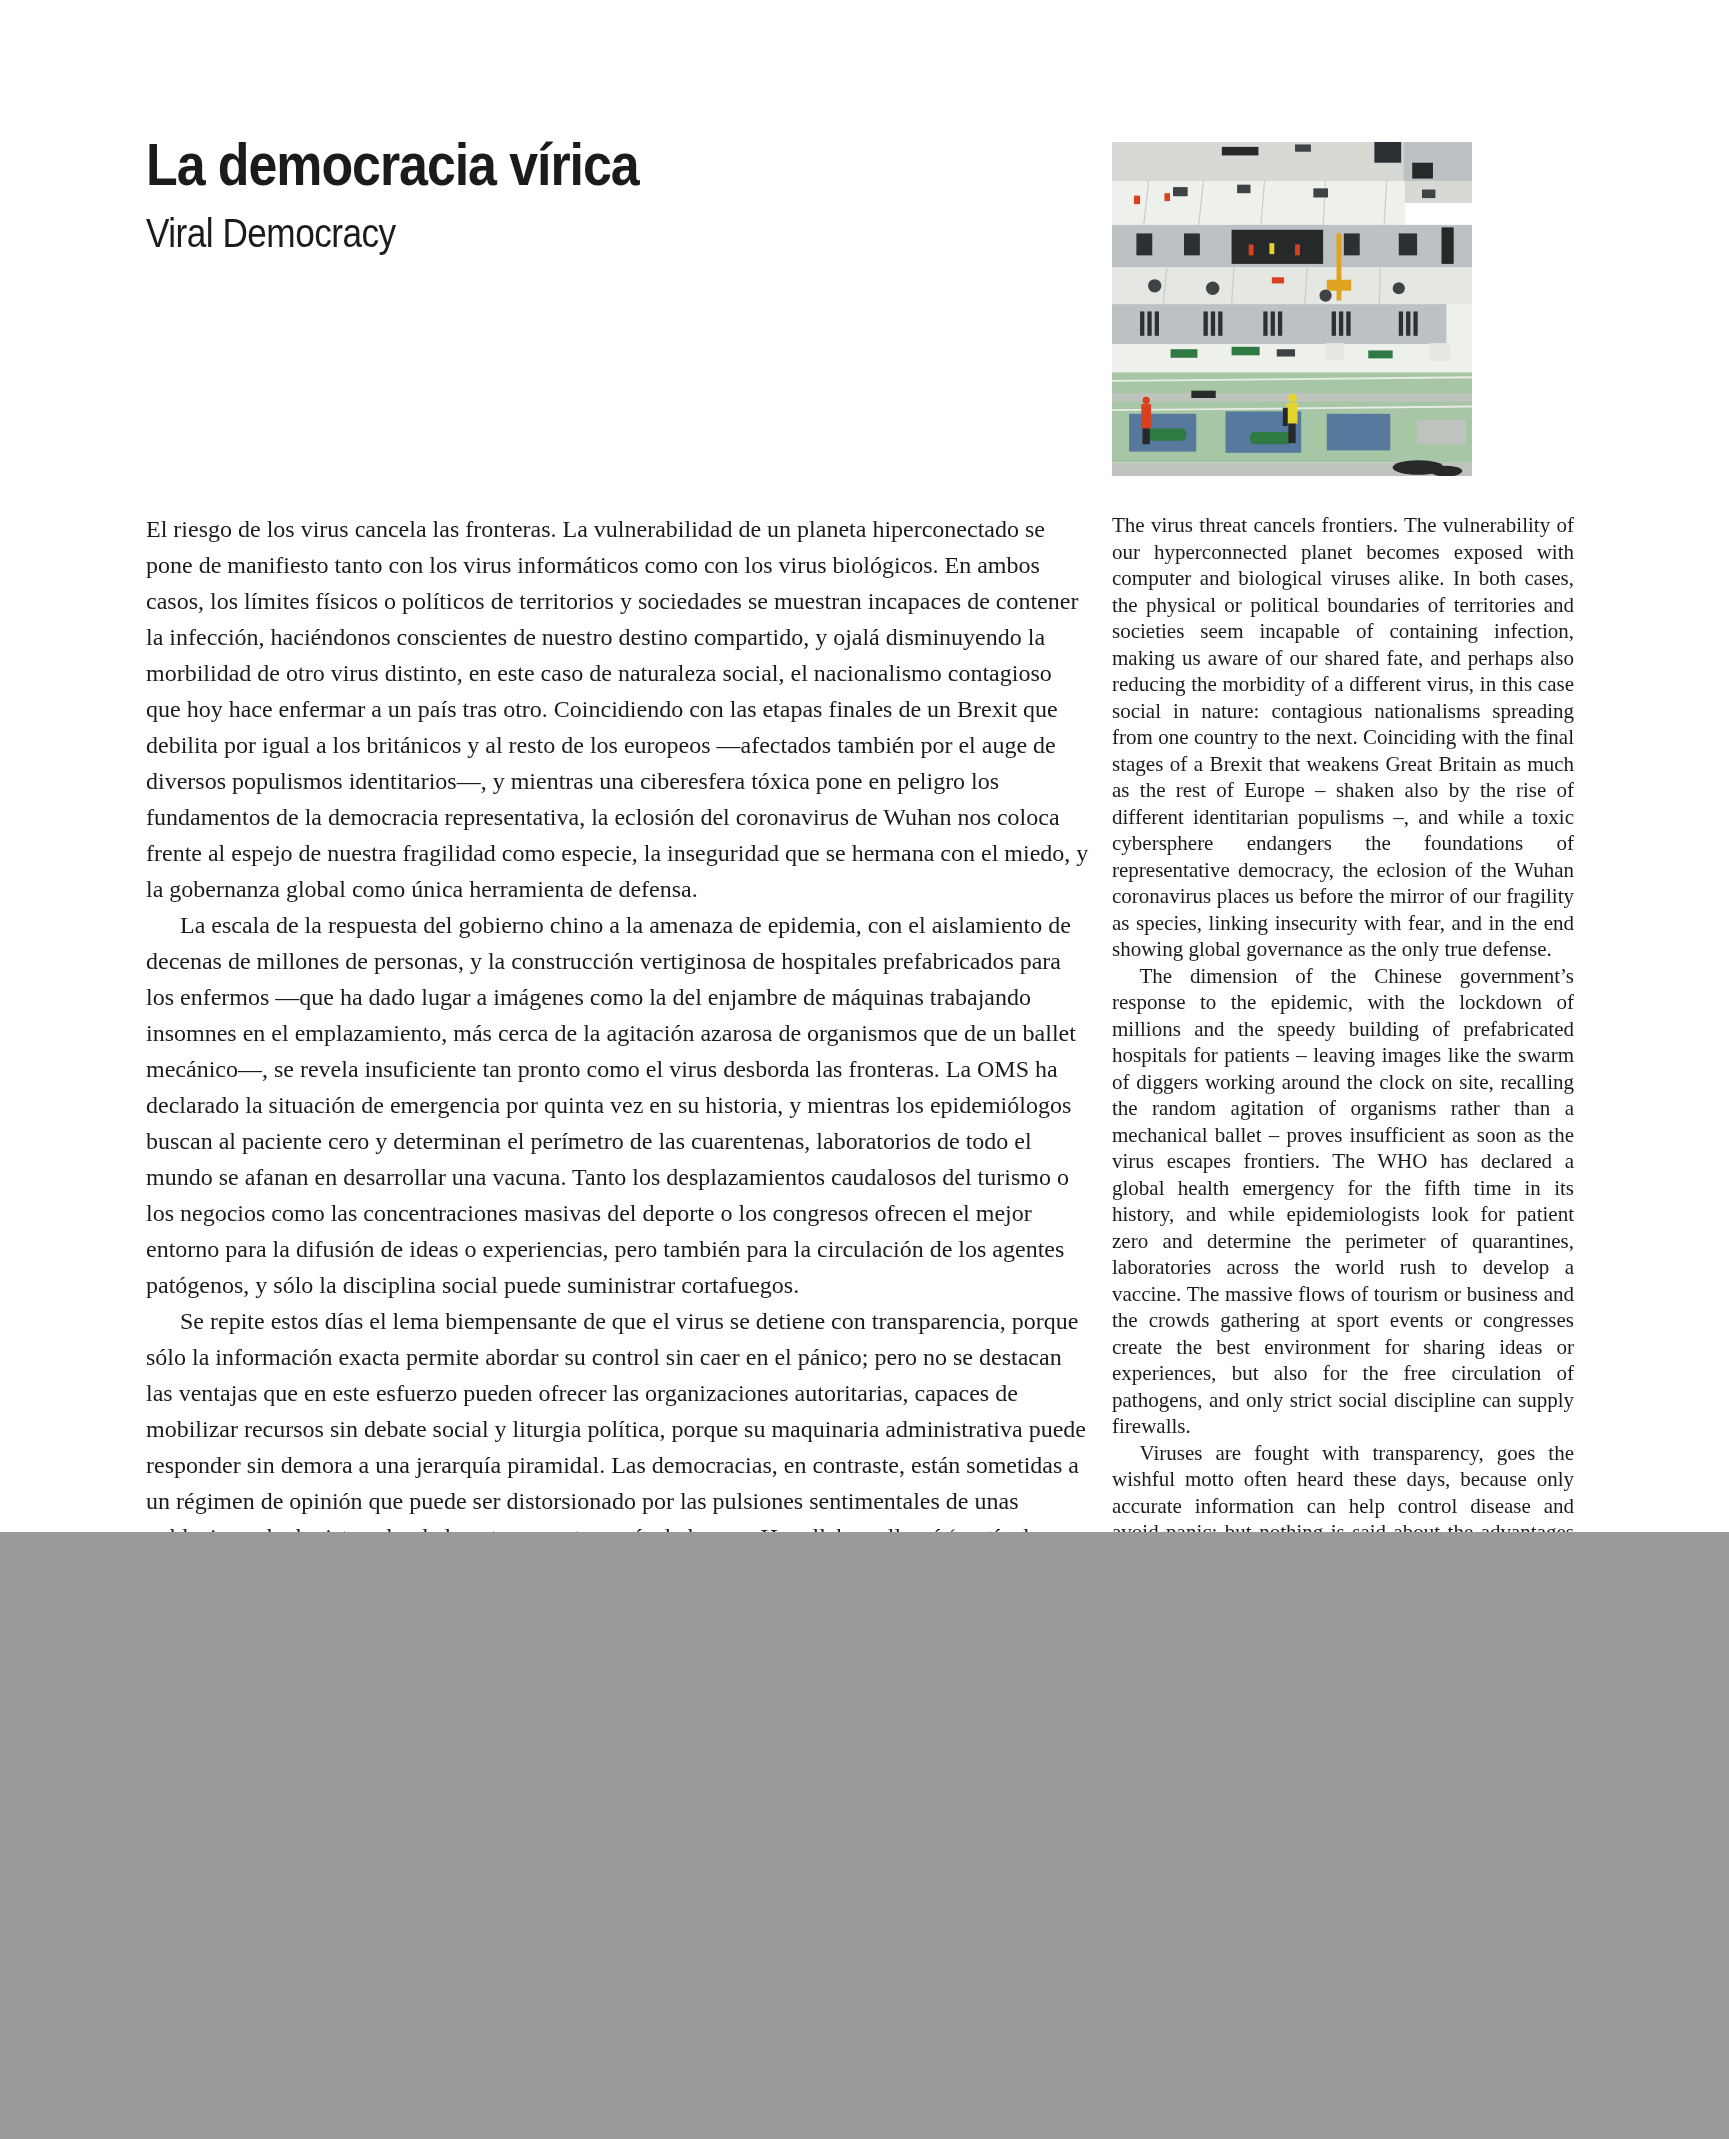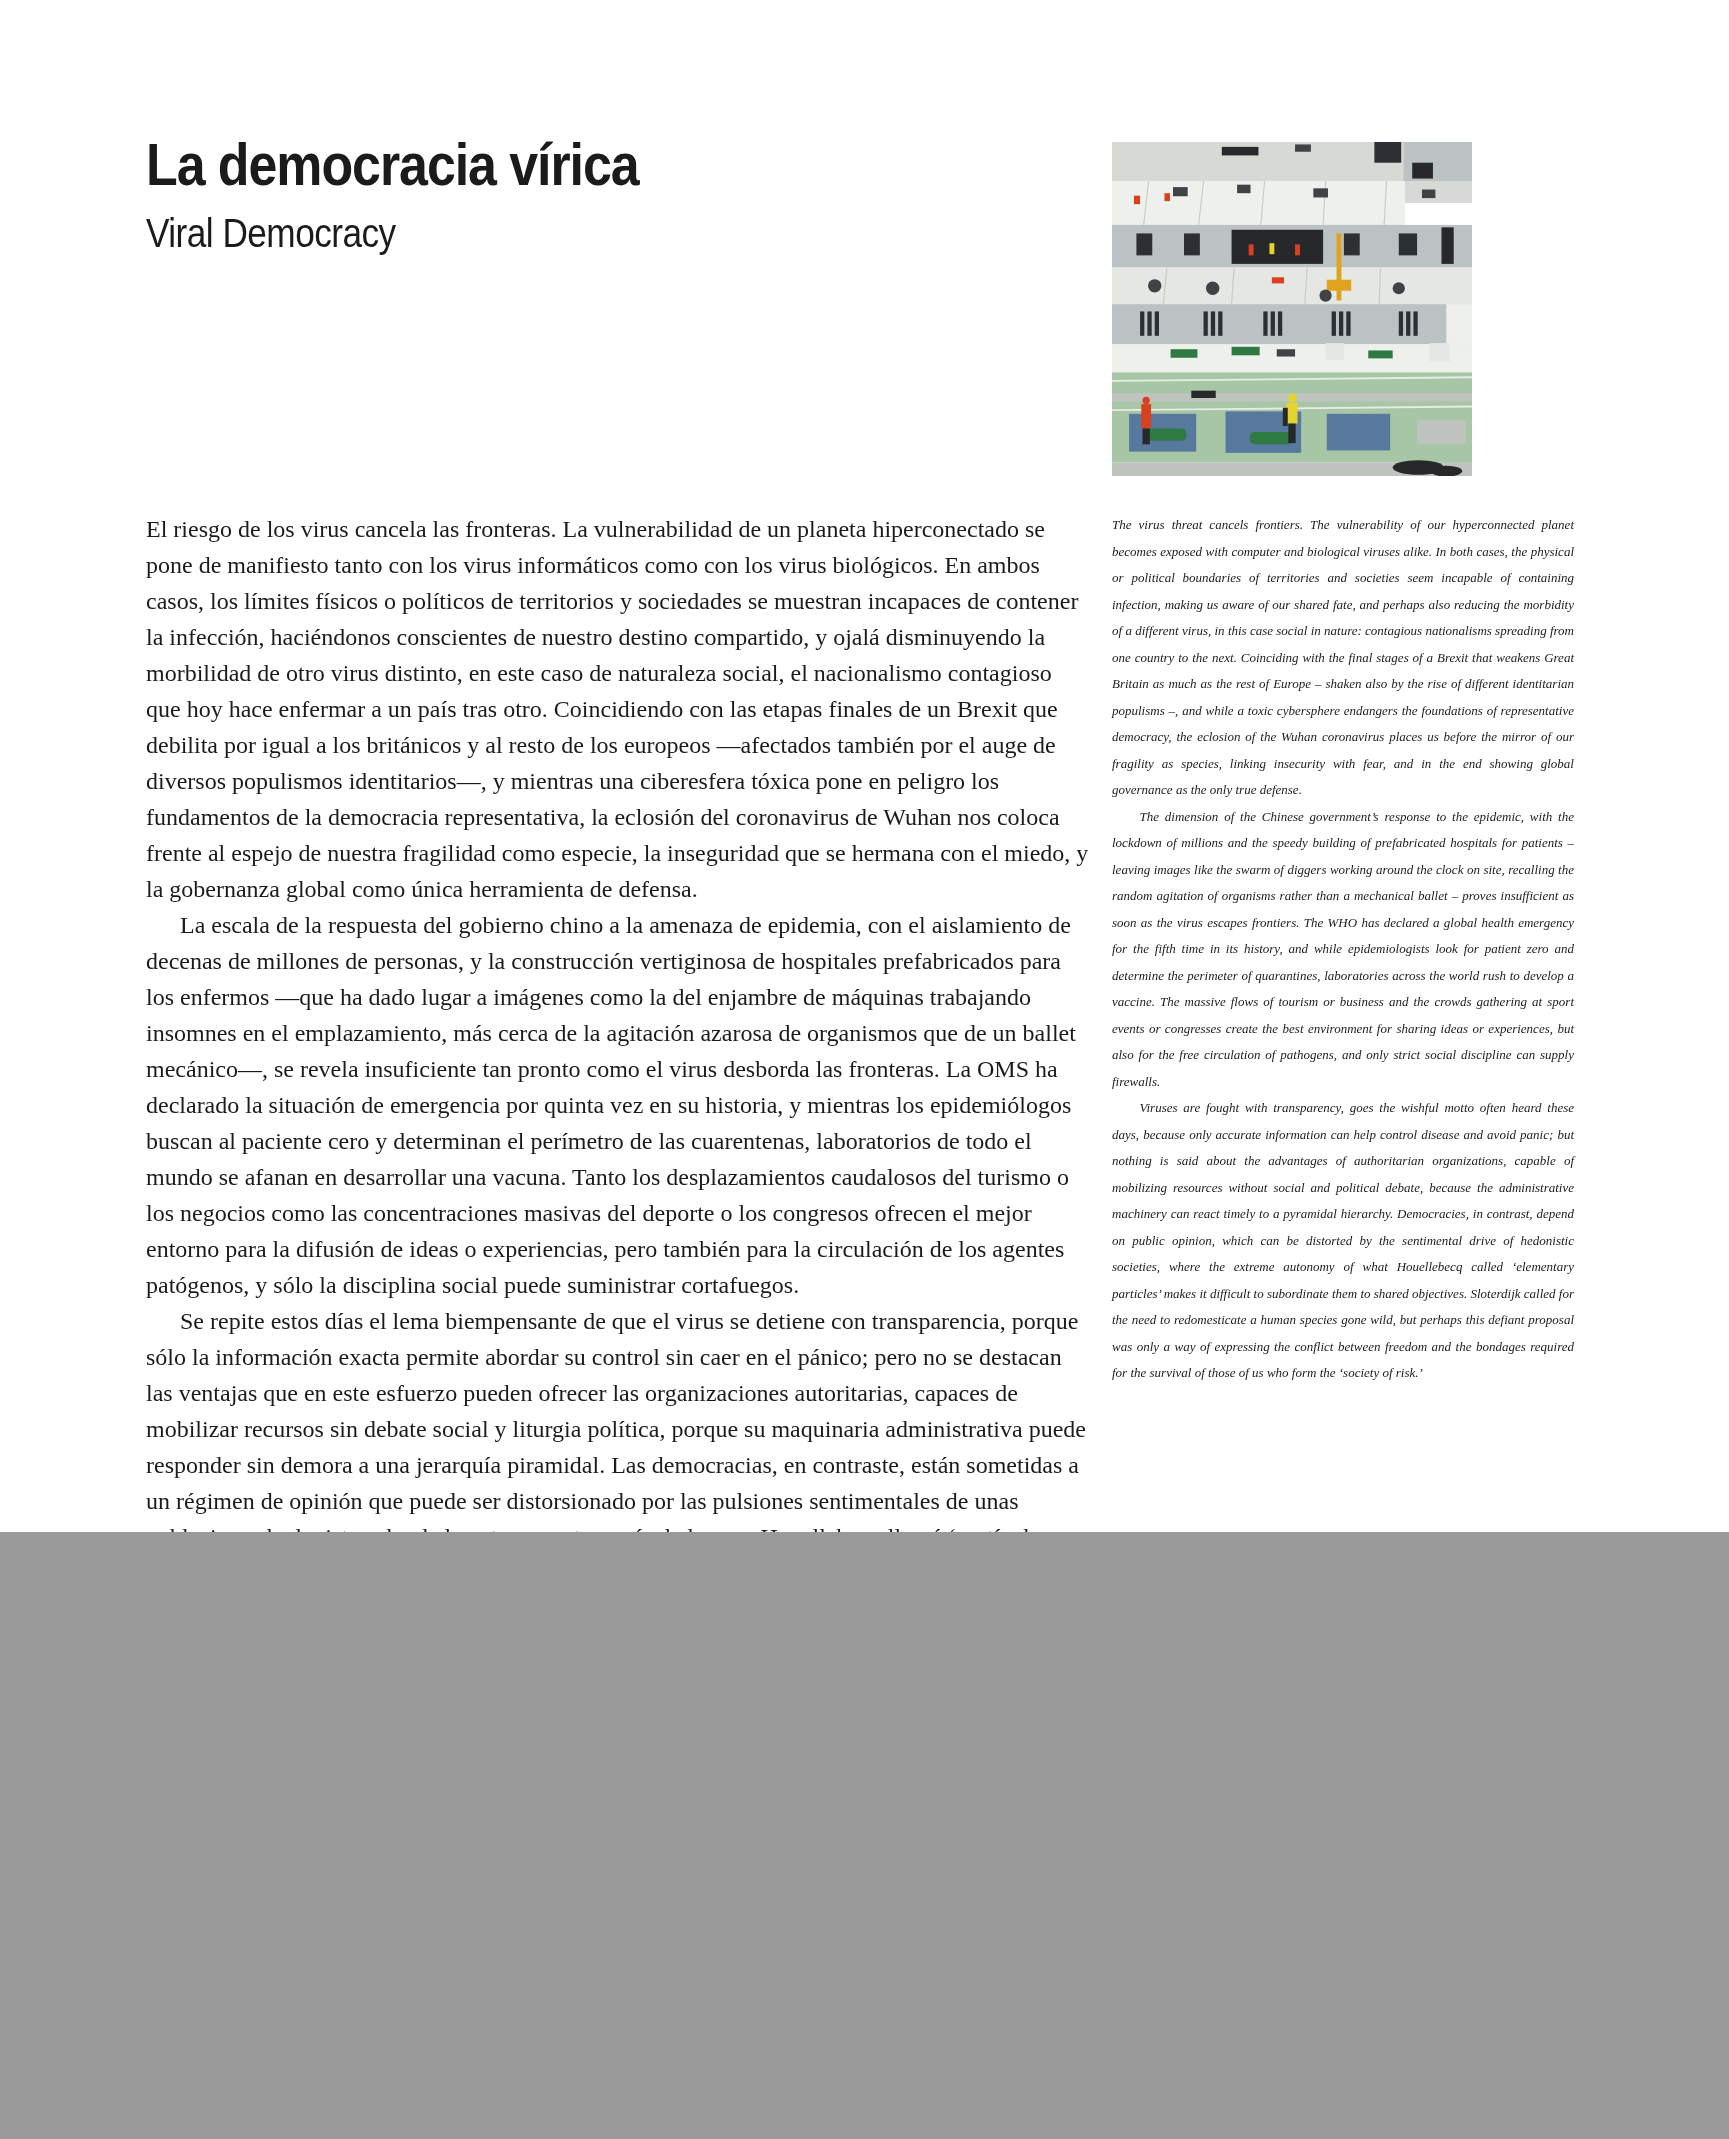--- a/index.html
+++ b/index.html
@@ -41,21 +41,21 @@
     margin-top:7.3px; text-align:right; padding-right:7.3px;
     font-style:italic; font-size:24.4px;
   }
   .photo{
     position:absolute; left:1112px; top:142px; width:360px; height:334px;
     overflow:hidden;
   }
   .photo svg{display:block; width:100%; height:100%;}
   .col-en{
     position:absolute; left:1112px; top:512px; width:462px;
-    font-style:italic; font-size:13px; line-height:26.5px;
+    font-size:21px; line-height:26.5px;
     text-align:justify;
   }
   .col-en p{margin:0;}
   .col-en p + p{text-indent:27.5px;}
   .footer{
     position:absolute; left:1112px; top:2028px; width:474px;
     text-align:left; font-size:21px; line-height:24.4px; white-space:nowrap;
   }
   .footer .mag, .footer .issue, .footer .pageno{font-weight:bold;}
   .footer .issue{margin-left:5.5px;}

